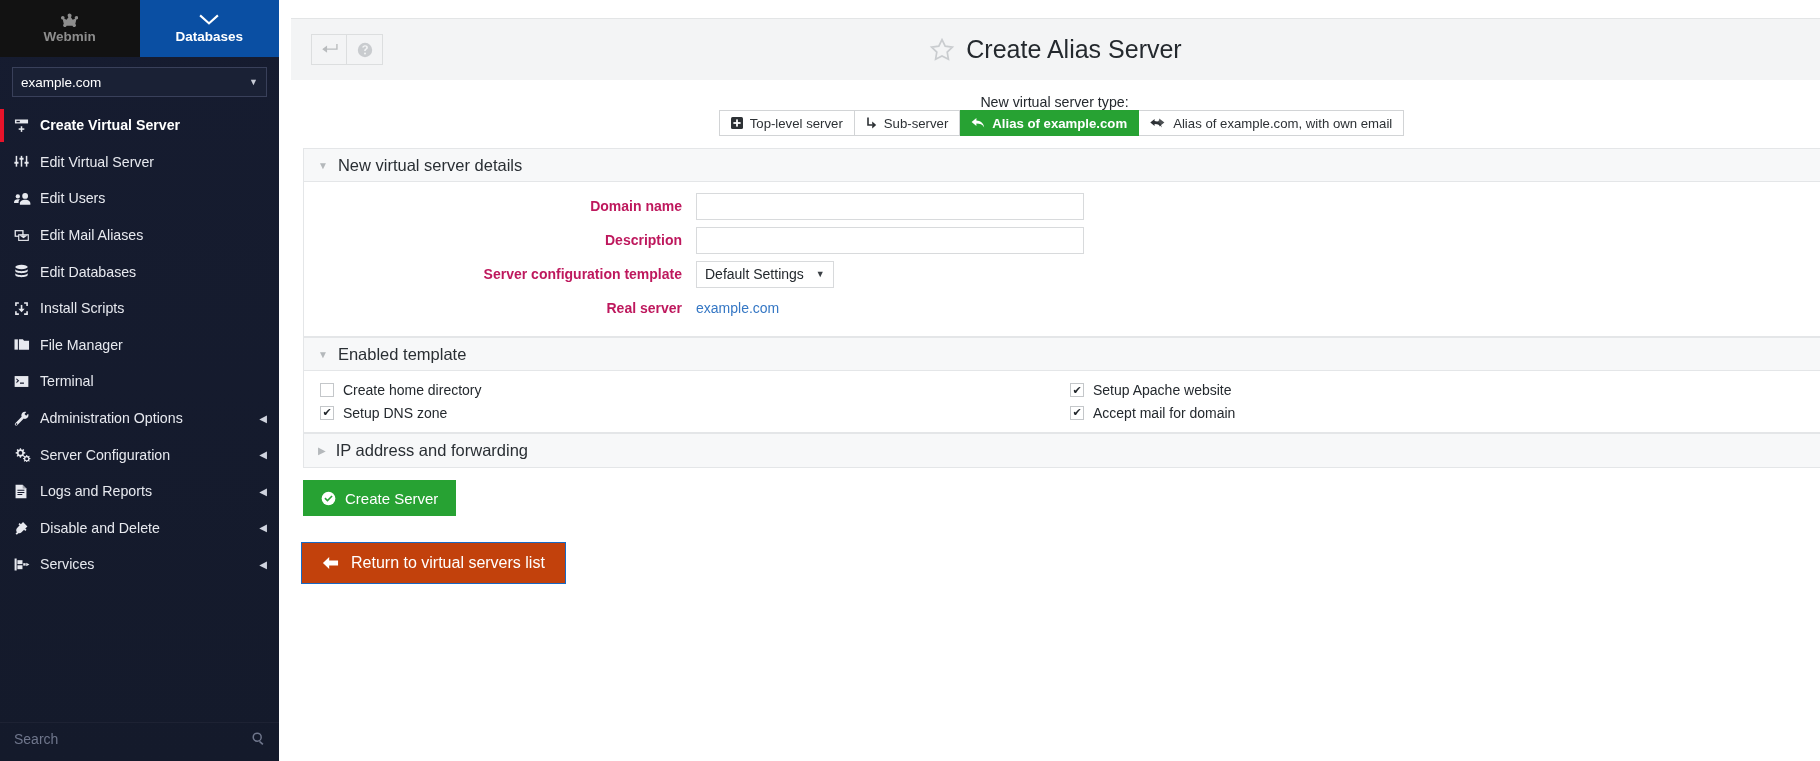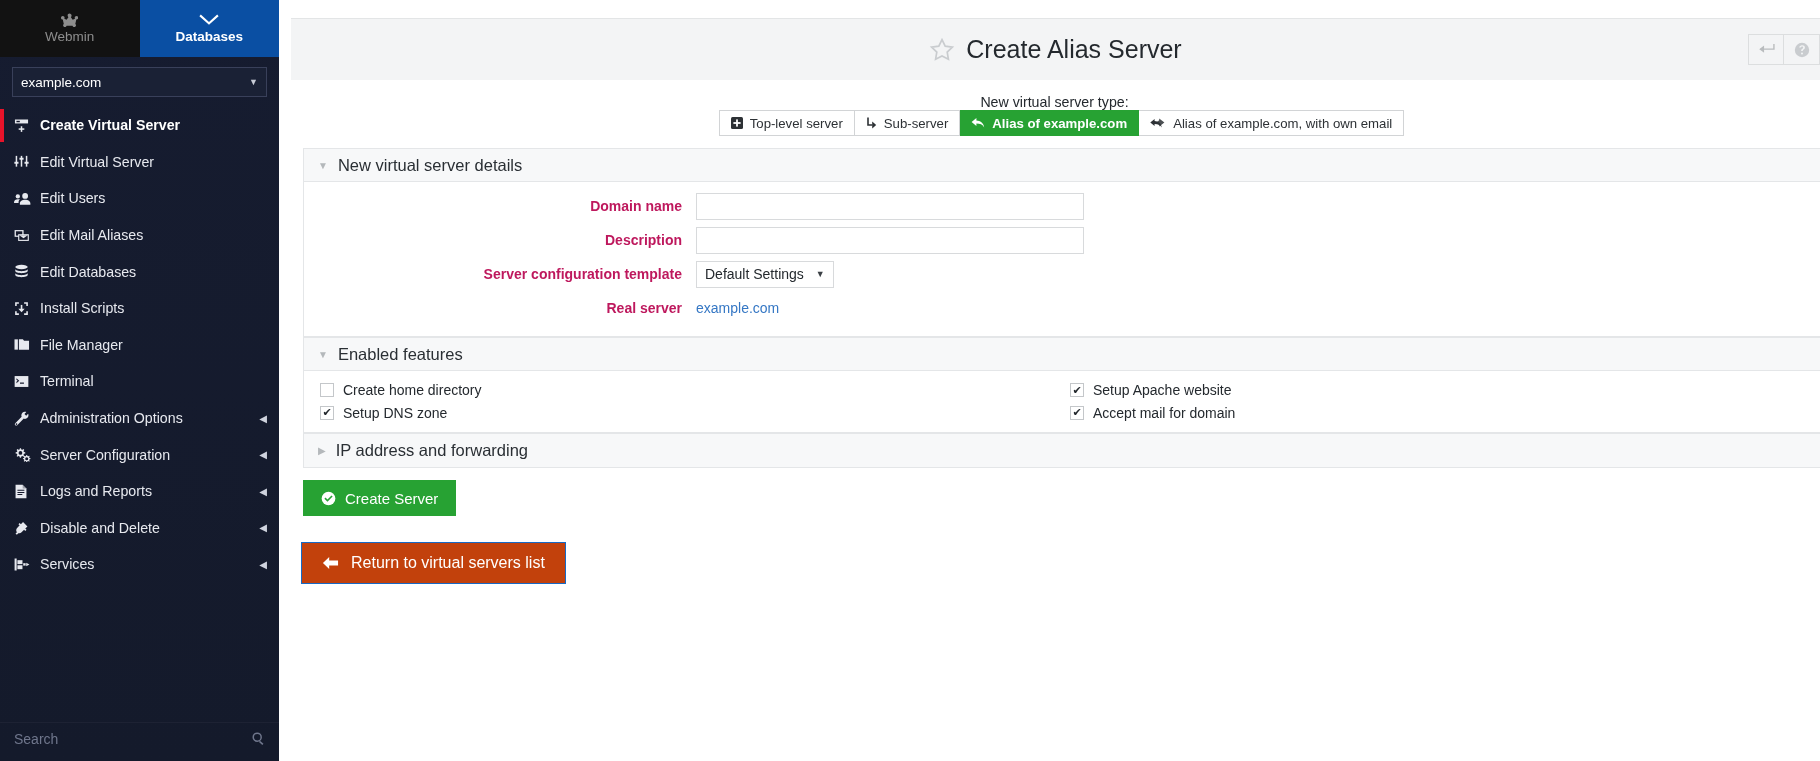--- a/index.html
+++ b/index.html
@@ -24,21 +24,21 @@
   .brand {
     flex: 1; display: flex; flex-direction: column;
     align-items: center; justify-content: center;
     cursor: pointer; position: relative;
   }
   .brand.webmin { background: #121212; color: #8d8d8d; }
   .brand.virtualmin { background: #0a4fa3; color: #ffffff; }
   .brand .bicon { font-size: 13px; line-height: 13px; height: 15px; }
   .brand .blabel { font-size: 13.5px; margin-top: 1px; }
   .brand.virtualmin .blabel { font-weight: bold; }
-  .brand.webmin .blabel { font-weight: normal; }
+  .brand.webmin .blabel { font-weight: bold; }
 
   .domain-select-wrap { padding: 10px 12px 6px 12px; }
   .domain-select {
     height: 30px; width: 100%;
     border: 1px solid #39405a;
     background: #1a2135;
     color: #ffffff;
     font-size: 13.5px;
     display: flex; align-items: center;
     padding: 0 8px;
@@ -77,21 +77,20 @@
 
   
   .main { flex: 1; height: 761px; background: #ffffff; overflow: hidden; position: relative; }
   .topbar {
     margin: 18px 0 0 12px;
     height: 62px;
     background: #f3f4f5;
     border-top: 1px solid #e3e5e6;
     display: flex; align-items: center;
     position: relative;
-    justify-content: flex-end;
   }
   .tb-btns { display: flex; margin-left: 20px; }
   .tb-btn {
     width: 36px; height: 31px;
     border: 1px solid #dcdedf;
     background: #f3f4f5;
     display: flex; align-items: center; justify-content: center;
     color: #b9bcbe; cursor: pointer;
   }
   .tb-btn + .tb-btn { border-left: none; }
@@ -496,21 +495,21 @@
             <div class="flabel">Real server</div>
             <a class="flink">example.com</a>
           </div>
 
         </div>
       </div>
 
       <div class="panel">
         <div class="panel-head">
           <span class="tri">▼</span>
-          <span>Enabled features</span>
+          <span>Enabled template</span>
         </div>
         <div class="features-body">
           <div class="feat-col">
             <label class="feat">
               <span class="cbox"></span>
               <span>Create home directory</span>
             </label>
             <label class="feat">
               <span class="cbox">✔</span>
               <span>Setup DNS zone</span>

